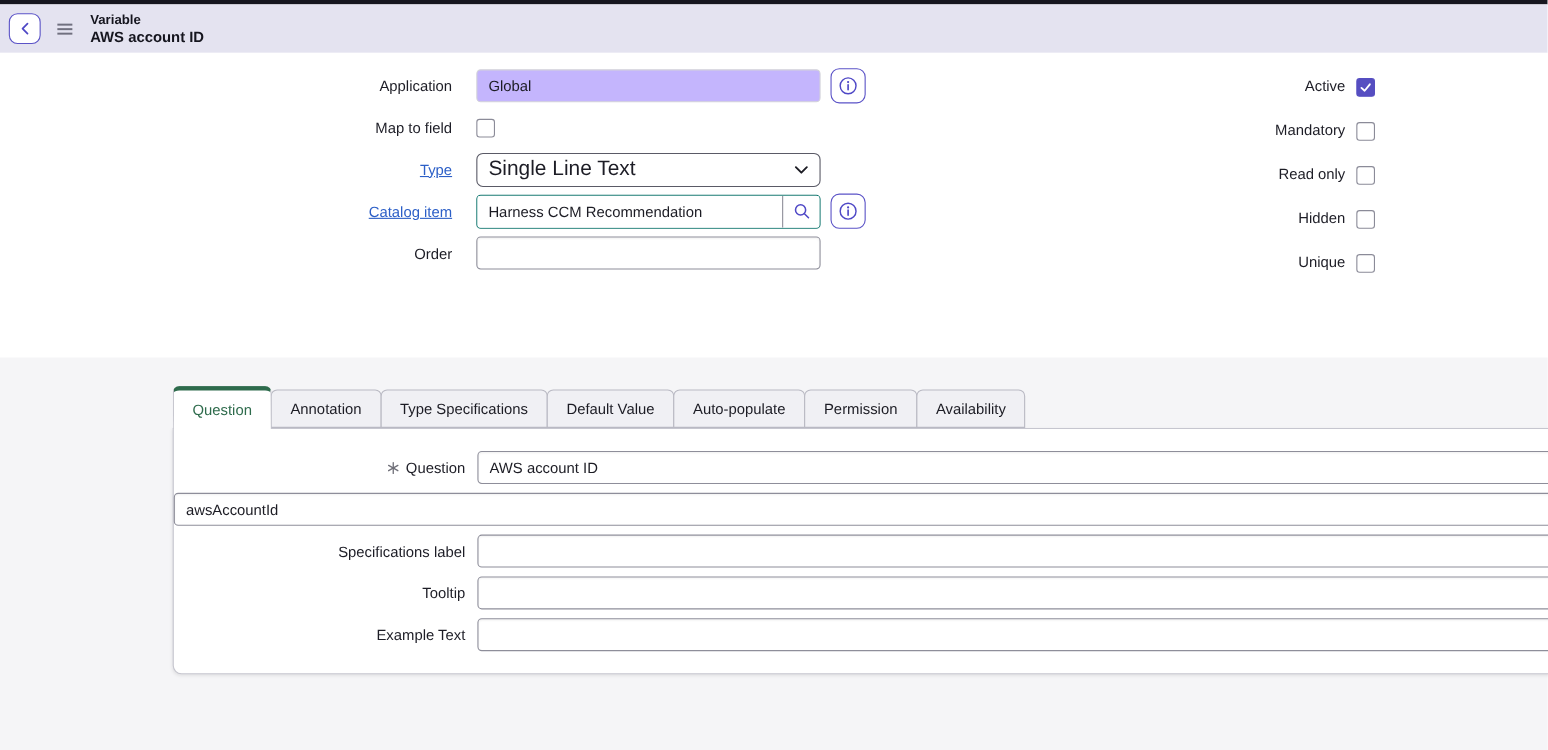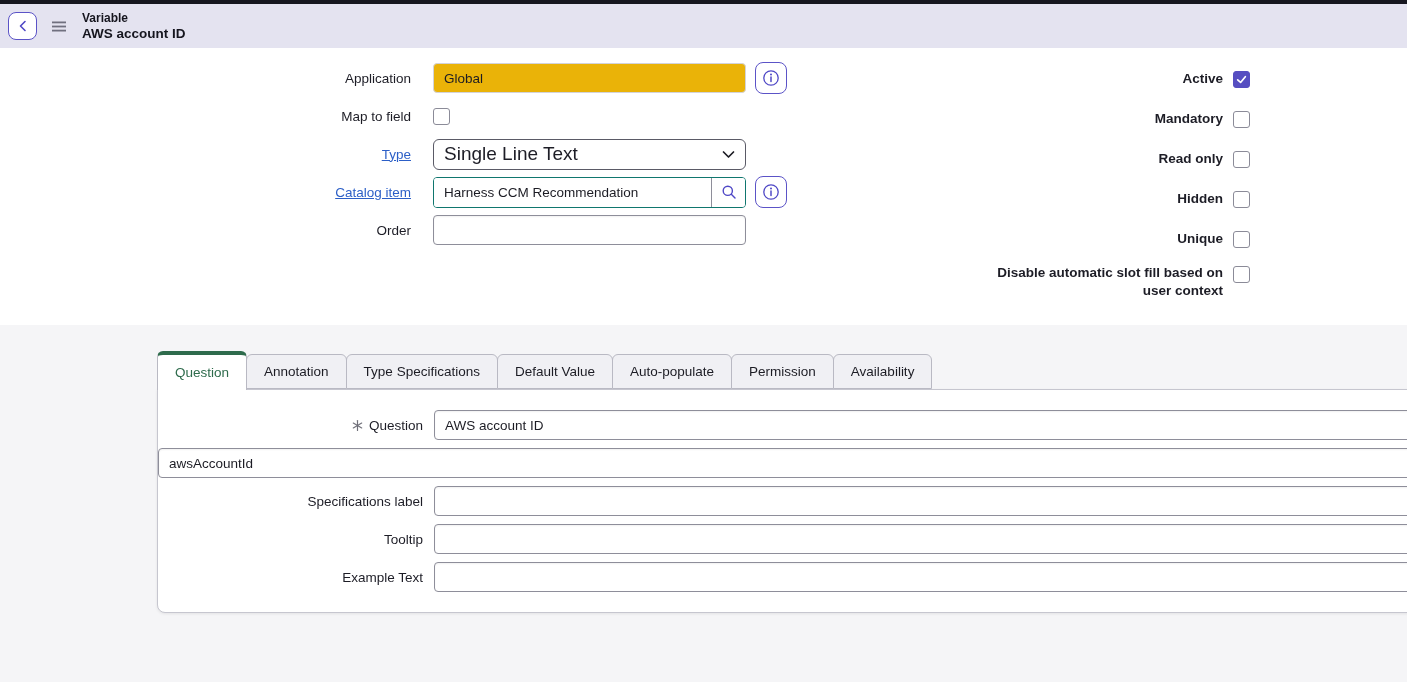--- a/index.html
+++ b/index.html
@@ -18,38 +18,38 @@
 
   
   .form-section { position: relative; height: 277px; background: #fff; }
   .left-col { position: absolute; top: 15px; left: 0; }
   .frow { display: flex; align-items: center; height: 30px; margin-bottom: 8px; }
   .flabel { width: 433px; padding-right: 22px; text-align: right; font-size: 13.5px; color: #1d1d26; flex: none; }
   .flabel.link { color: #2c5fc7; text-decoration: underline; cursor: pointer; }
   .txt-input { height: 30px; width: 313px; border: 1px solid #8e8e9a; border-radius: 4px; background: #fff;
     font-family: "Liberation Sans", sans-serif; font-size: 13.5px; color: #1c1c24; padding: 0 10px;
     box-shadow: inset 0 1px 2px rgba(0,0,0,0.06); outline: none; }
-  .txt-input.readonly { background: #eab308; border-color: #d3d3d9; box-shadow: none; }
+  .txt-input.readonly { background: #c4b5fd; border-color: #d3d3d9; box-shadow: none; }
   .info-btn { width: 32px; height: 32px; margin-left: 9px; background: #fff; border: 1px solid #5b53c7;
     border-radius: 8px; display: flex; align-items: center; justify-content: center; cursor: pointer; flex: none; }
   .select-box { width: 313px; height: 31px; border: 1px solid #5a5a66; border-radius: 6px; background: #fff;
     display: flex; align-items: center; justify-content: space-between; padding: 0 10px; font-size: 19px; cursor: pointer; }
   .ref-group { width: 313px; height: 31px; border: 1px solid #0f766e; border-radius: 4px; background: #fff;
     display: flex; align-items: stretch; overflow: hidden; }
   .ref-group input { flex: 1; border: none; outline: none; padding: 0 10px; font-size: 13.5px;
     font-family: "Liberation Sans", sans-serif; color: #1c1c24; min-width: 0; }
   .ref-search { width: 34px; border-left: 1px solid #8e8e9a; display: flex; align-items: center;
     justify-content: center; cursor: pointer; background: #fff; flex: none; }
   .cb { width: 17px; height: 17px; border: 1px solid #8b8b98; border-radius: 3px; background: #fff;
     display: flex; align-items: center; justify-content: center; cursor: pointer; flex: none; }
   .cb svg { display: none; }
   .cb.checked { background: #564ec1; border-color: #564ec1; }
   .cb.checked svg { display: block; }
 
-  .right-col { position: absolute; top: 16px; left: 978px; width: 272px; font-weight: bold; }
+  .right-col { position: absolute; top: 16px; left: 978px; width: 272px; }
   .rrow { display: flex; justify-content: flex-end; align-items: center; height: 30px; margin-bottom: 10px; }
   .rrow .rlabel { font-size: 13.5px; color: #1d1d26; text-align: right; line-height: 18px; }
   .rrow .cb { margin-left: 10px; }
   .rrow.multiline { align-items: flex-start; height: auto; }
   .rrow.multiline .rlabel { width: 245px; }
   .rrow.multiline .cb { margin-top: 2px; }
 
   
   .lower-section { position: absolute; top: 325px; left: 0; right: 0; bottom: 0; background: #f5f5f7; }
   .tabs { position: absolute; top: 26px; left: 157px; display: flex; align-items: flex-end; z-index: 2; height: 38px; }
@@ -176,26 +176,20 @@
       <span class="cb">
         
       </span>
     </div>
     <div class="rrow">
       <span class="rlabel">Unique</span>
       <span class="cb">
         
       </span>
     </div>
-    <div class="rrow multiline">
-      <span class="rlabel">Disable automatic slot fill based on user context</span>
-      <span class="cb">
-        
-      </span>
-    </div>
   </div>
 </div>
 
 <div class="lower-section">
   <div class="tabs">
     <div class="tab active">Question</div>
     <div class="tab">Annotation</div>
     <div class="tab">Type Specifications</div>
     <div class="tab">Default Value</div>
     <div class="tab">Auto-populate</div>

